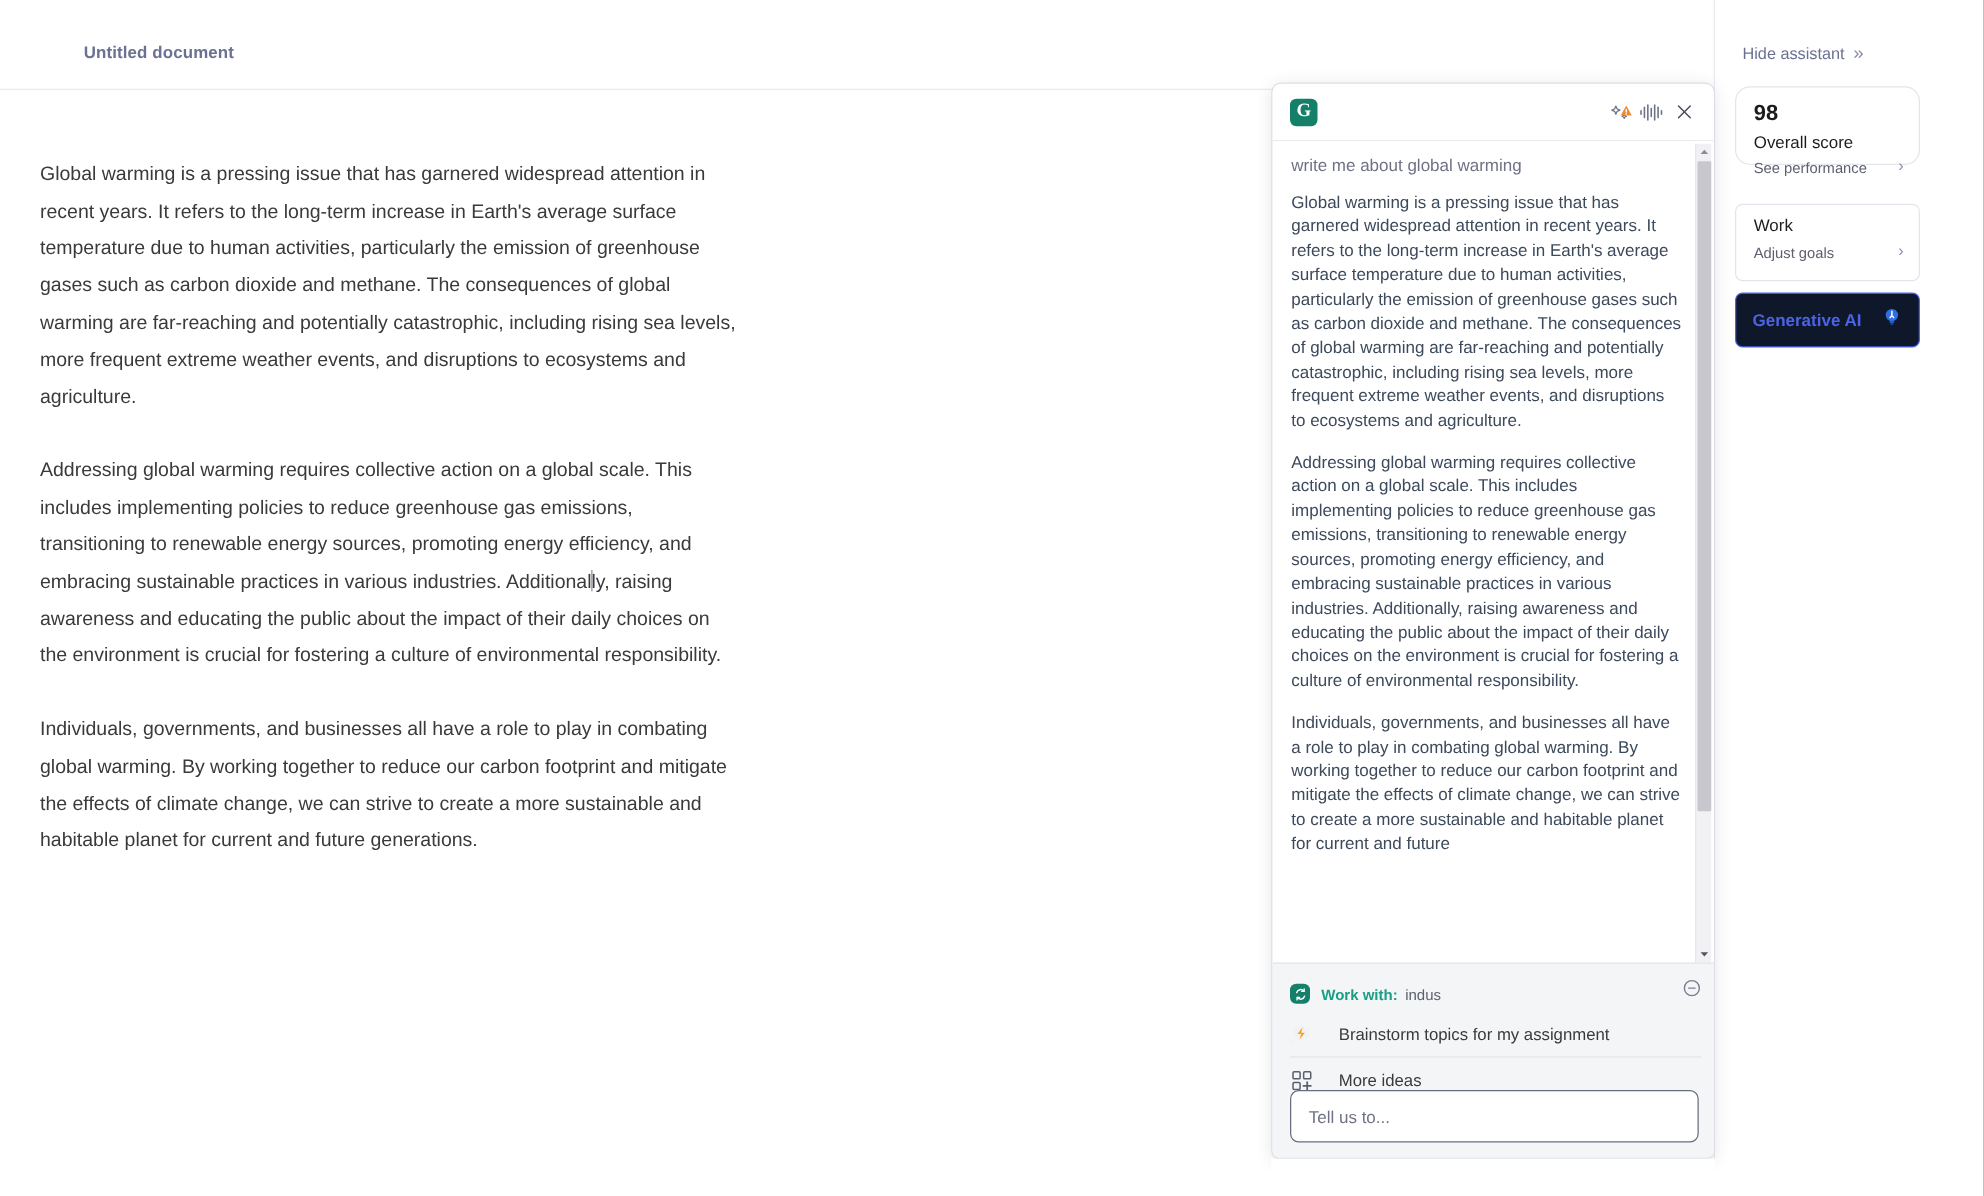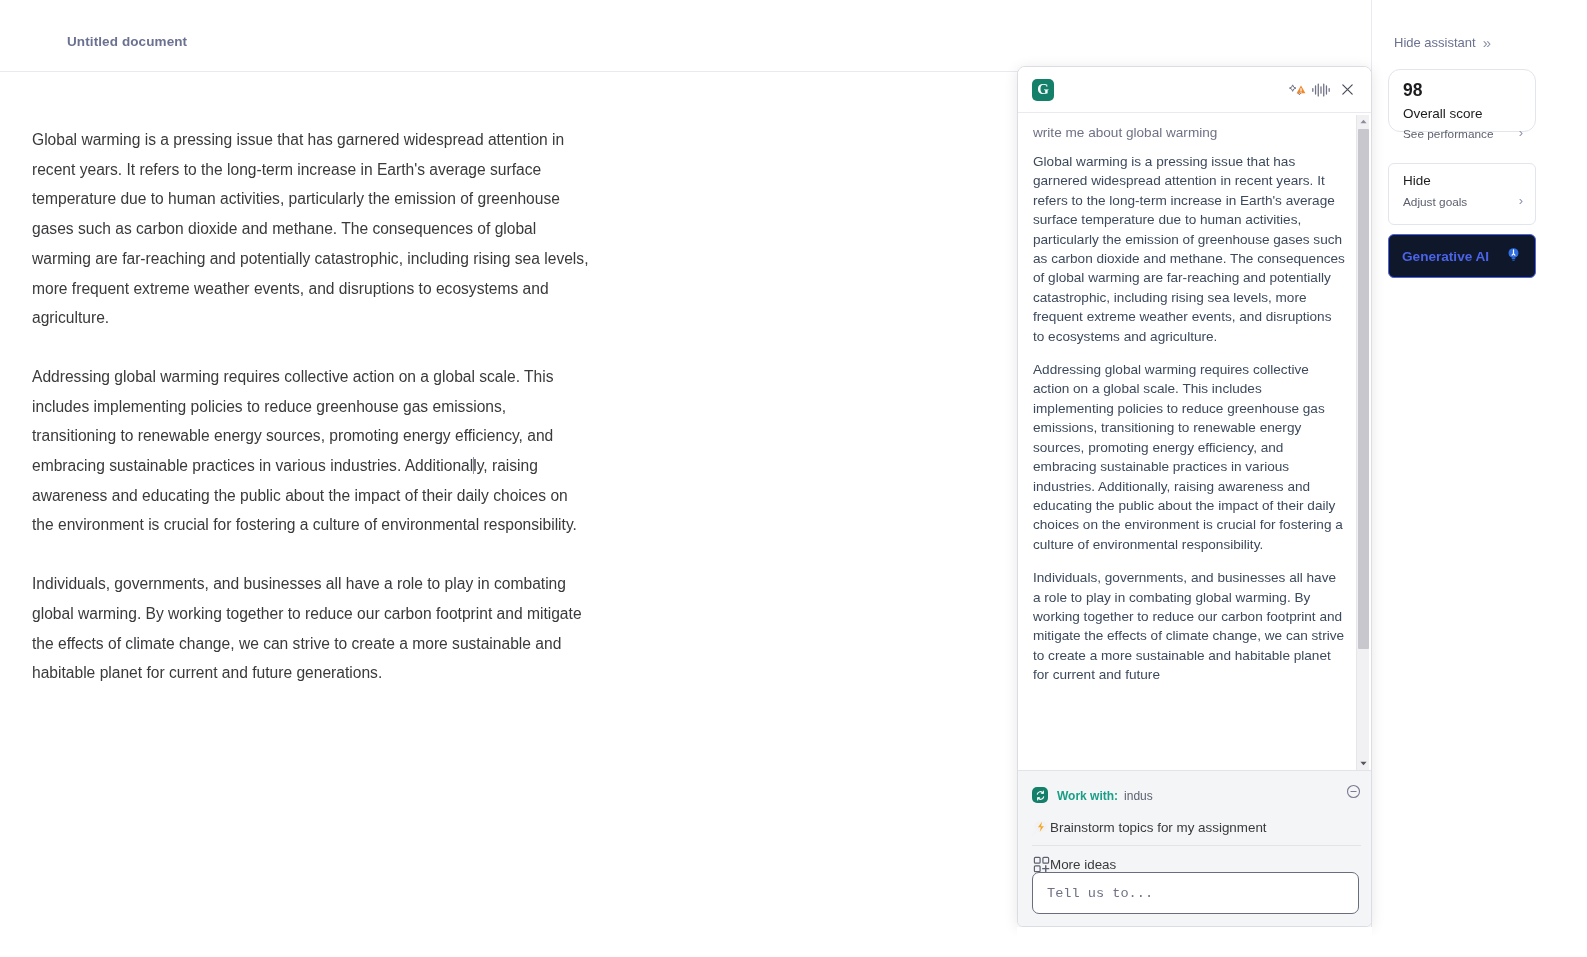--- a/index.html
+++ b/index.html
@@ -232,21 +232,21 @@
     display: flex; align-items: center; justify-content: center;
   }
   .ww-label { font-size: 12px; font-weight: bold; color: #1a9e86; }
   .ww-value { font-size: 12px; color: #5c5f6e; margin-left: -3px; }
   .ww-spacer { flex: 1; }
 
   .sugg-list {
     position: absolute; left: 14px; top: 38px; right: 12px;
   }
   .sugg {
-    display: flex; align-items: center; gap: 0;
+    display: flex; align-items: center; gap: 21px;
     height: 37px;
     border-bottom: 1px solid #e3e4ea;
     cursor: pointer;
   }
   .sugg:last-child { border-bottom: none; }
   .sugg .s-icon {
     width: 18px; height: 18px;
     display: flex; align-items: center; justify-content: center;
     flex: 0 0 18px;
   }
@@ -259,21 +259,21 @@
     transform: translateY(-12px);
   }
   .tellus-input {
     width: 100%; height: 42px;
     border: 1px solid #6a6d7d;
     border-radius: 7px;
     background: #ffffff;
     font-size: 13.6px;
     color: #3a3a3c;
     padding: 0 14px;
-    font-family: Liberation Mono, monospace;
+    font-family: Liberation Sans, sans-serif;
     outline: none;
   }
   .tellus-input::placeholder { color: #6f7285; }
 
   .gap-strip {
     position: absolute;
     left: 1017px; top: 927px;
     width: 355px; height: 30px;
     background: #ffffff;
   }
@@ -303,21 +303,21 @@
     </div>
 
     <div class="card" id="card-score">
       <div class="score-num">98</div>
       <div class="card-title">Overall score</div>
       <div class="card-sub">See performance</div>
       <div class="card-arrow">›</div>
     </div>
 
     <div class="card" id="card-goals">
-      <div class="card-title">Hide</div>
+      <div class="card-title">Work</div>
       <div class="card-sub">Adjust goals</div>
       <div class="card-arrow">›</div>
     </div>
 
     <div class="genai-btn">
       <span class="label">Generative AI</span>
       <span>
         <svg width="17" height="17" viewBox="0 0 24 24">
           <circle cx="12" cy="10" r="7" fill="#2f6fe4"></circle>
           <path d="M9.5 17h5v1.6h-5z" fill="#2f6fe4"></path>

